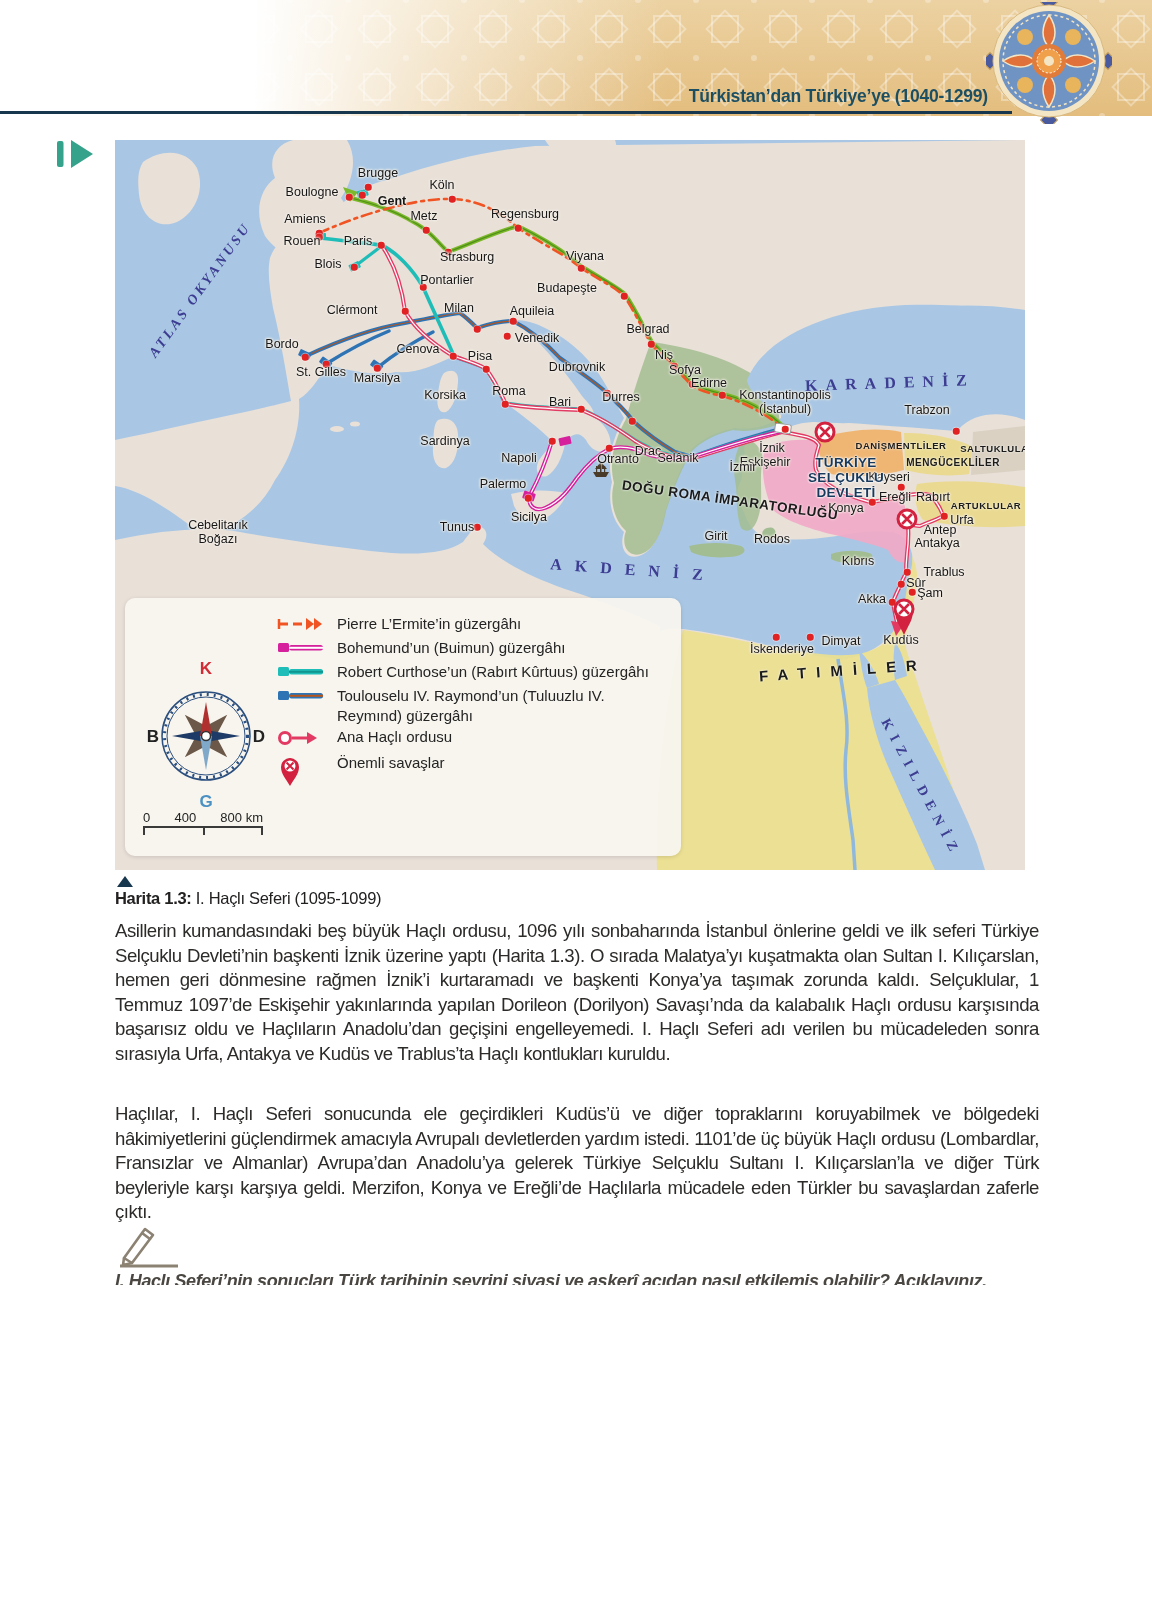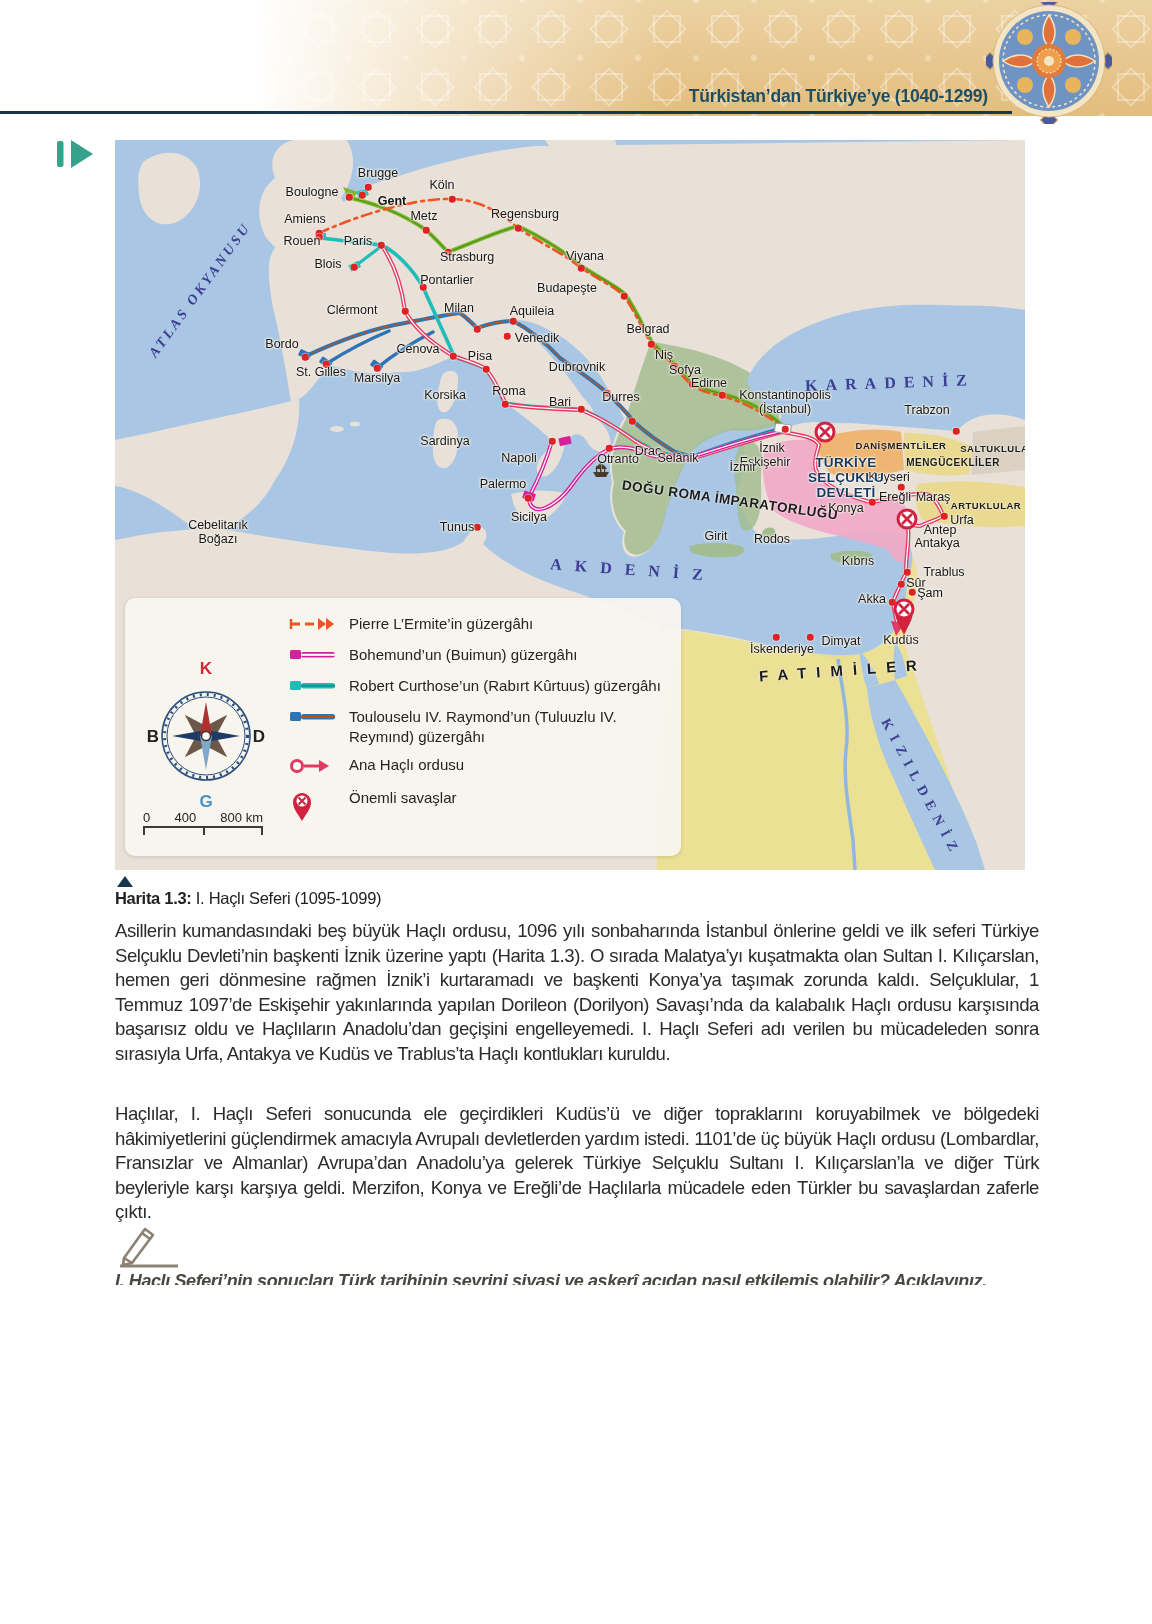--- a/index.html
+++ b/index.html
@@ -25,21 +25,21 @@
   .ml.sea{font-family:"Liberation Serif",serif;color:#3d3d92;font-weight:600;}
   .ml.region{font-weight:700;color:#1b1b1b;text-shadow:0 0 2px #ffffffaa,0 0 3px #ffffff88;}
   .ml.state{font-weight:700;color:#17395c;
     text-shadow:0 0 2px #fff,0 0 2px #fff,0 0 3px #fff;}
   .map-dot{position:absolute;width:6.5px;height:6.5px;border-radius:50%;background:#e02222;
     transform:translate(-50%,-50%);box-shadow:0 0 0 1px #ffffff66;}
   .map-marker{position:absolute;transform:translate(-50%,-50%);}
   
   #legend{position:absolute;left:10px;top:458px;width:556px;height:258px;background:#f8f5eff2;
     border-radius:10px;box-shadow:0 1px 4px #00000022;}
-  #legend-rows{position:absolute;left:164px;top:16px;display:flex;flex-direction:column;gap:9px;}
+  #legend-rows{position:absolute;left:152px;top:16px;display:flex;flex-direction:column;gap:2px;}
   .lg-row{display:flex;align-items:flex-start;gap:12px;}
   .sw{flex:0 0 48px;padding-top:2px;}
   .lg-label{font-size:15px;color:#242424;line-height:1.3;max-width:330px;}
   #compass{position:absolute;left:22px;top:62px;}
   #scalebar{position:absolute;left:18px;top:212px;width:120px;font-size:13px;color:#242424;}
   #scalebar .nums{display:flex;justify-content:space-between;margin-bottom:1px;}
   #scalebar .bar{position:relative;height:7px;border-top:2px solid #3a3a3a;}
   #scalebar .bar i{position:absolute;top:0;width:2px;height:7px;background:#3a3a3a;}
   
   #cap-tri{position:absolute;left:117px;top:876px;width:0;height:0;
@@ -273,21 +273,21 @@
         <div class="ml city" style="left: 657px; top: 308px;">İznik</div>
         <div class="ml city" style="left: 650px; top: 322px;">Eskişehir</div>
         <div class="ml city" style="left: 628px; top: 327px;">İzmir</div>
         <div class="map-dot" style="left: 786px; top: 347px;"></div>
         <div class="ml city" style="left: 774px; top: 337px;">Kayseri</div>
         <div class="map-dot" style="left: 413px; top: 358px;"></div>
         <div class="ml city" style="left: 388px; top: 344px;">Palermo</div>
         <div class="map-dot" style="left: 757px; top: 362px;"></div>
         <div class="ml city" style="left: 731px; top: 368px;">Konya</div>
         <div class="ml city" style="left: 780px; top: 357px;">Ereğli</div>
-        <div class="ml city" style="left: 818px; top: 357px;">Maraş</div>
+        <div class="ml city" style="left: 818px; top: 357px;">Rabırt</div>
         <div class="map-dot" style="left: 829px; top: 376px;"></div>
         <div class="ml city" style="left: 847px; top: 380px;">Urfa</div>
         <div class="ml city" style="left: 825px; top: 390px;">Antep</div>
         <div class="ml city" style="left: 822px; top: 403px;">Antakya</div>
         <div class="ml city" style="left: 414px; top: 377px;">Sicilya</div>
         <div class="map-dot" style="left: 362px; top: 387px;"></div>
         <div class="ml city" style="left: 342px; top: 387px;">Tunus</div>
         <div class="ml city" style="left: 657px; top: 399px;">Rodos</div>
         <div class="ml city" style="left: 601px; top: 396px;">Girit</div>
         <div class="ml city" style="left: 743px; top: 421px;">Kıbrıs</div>

